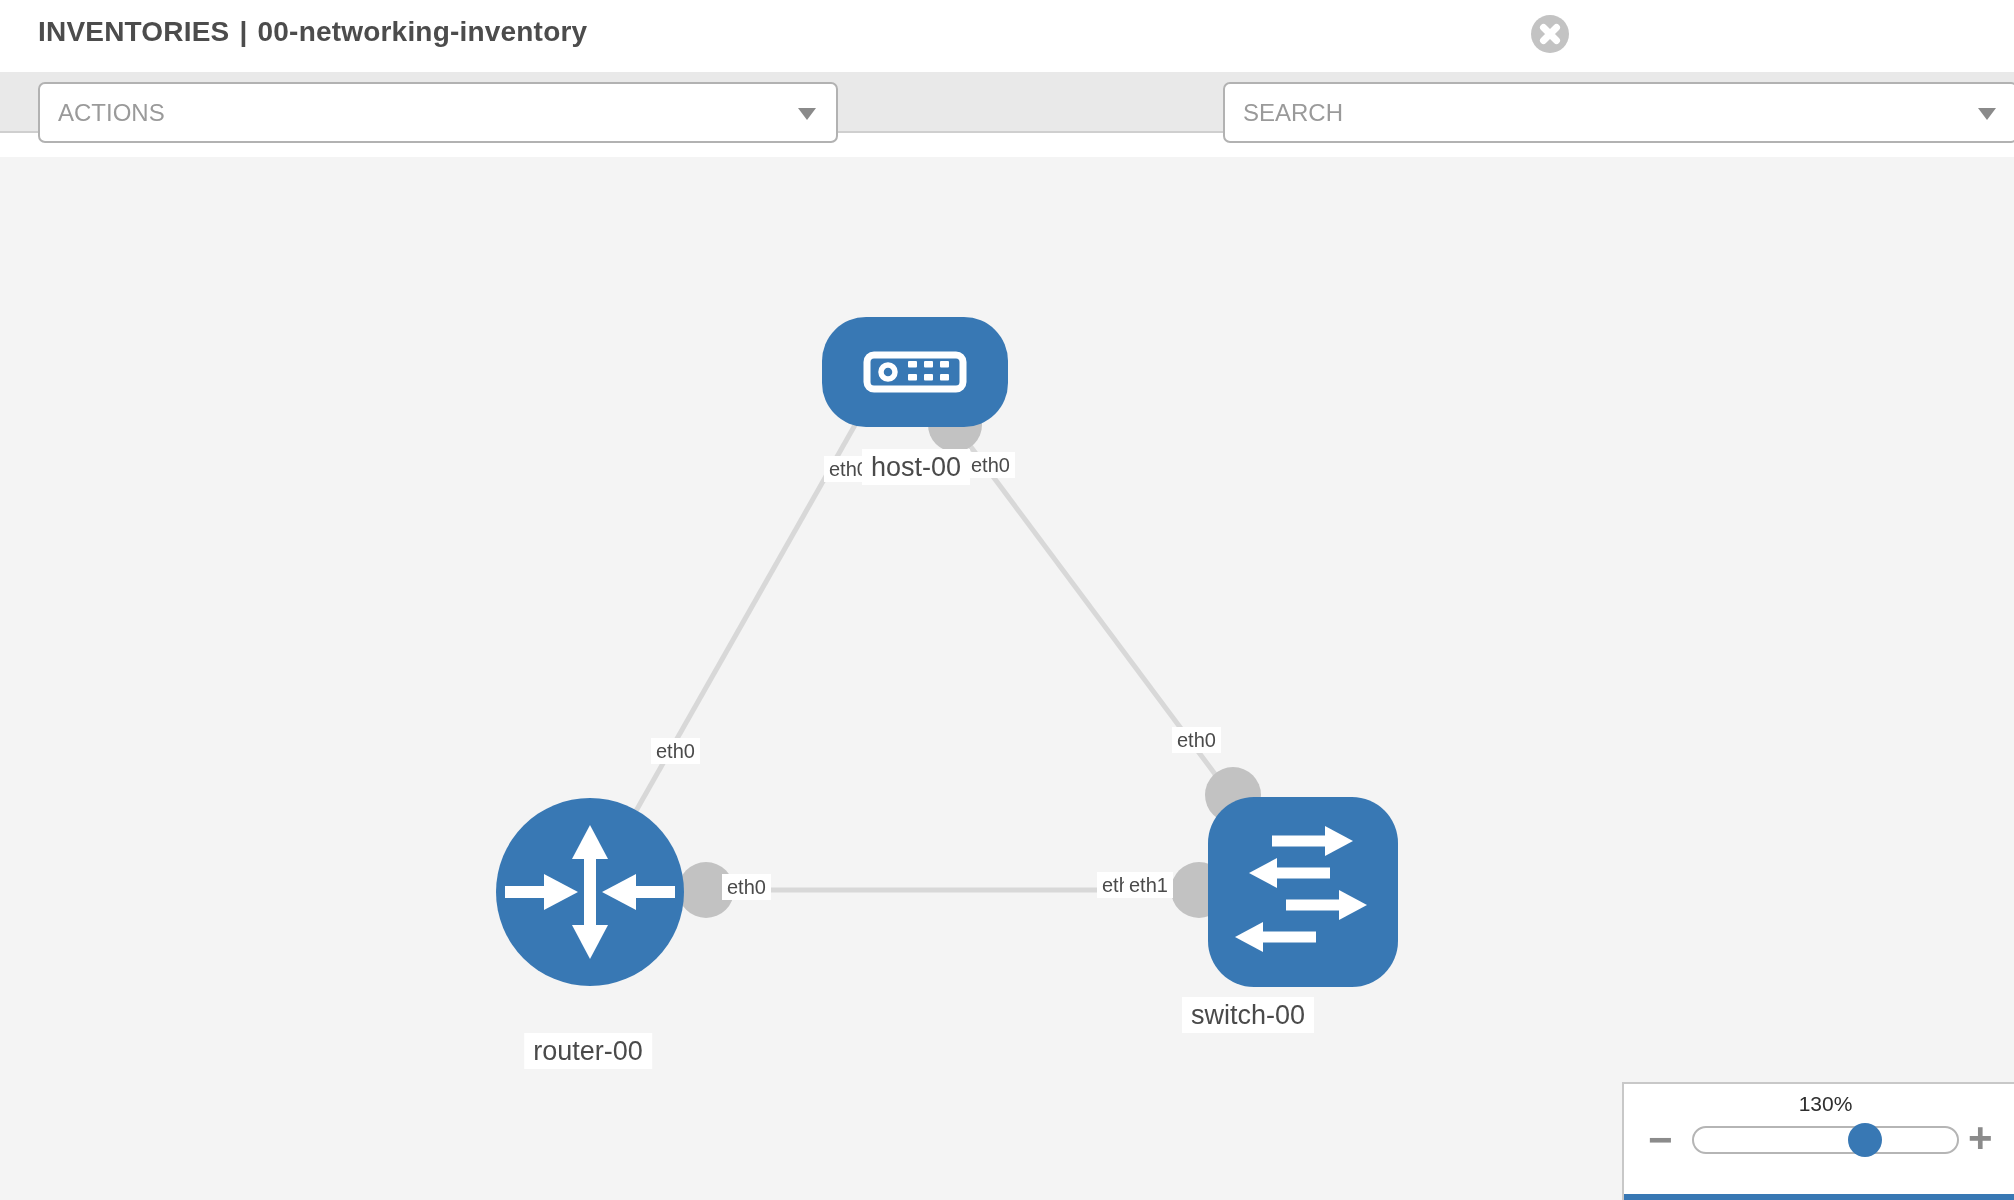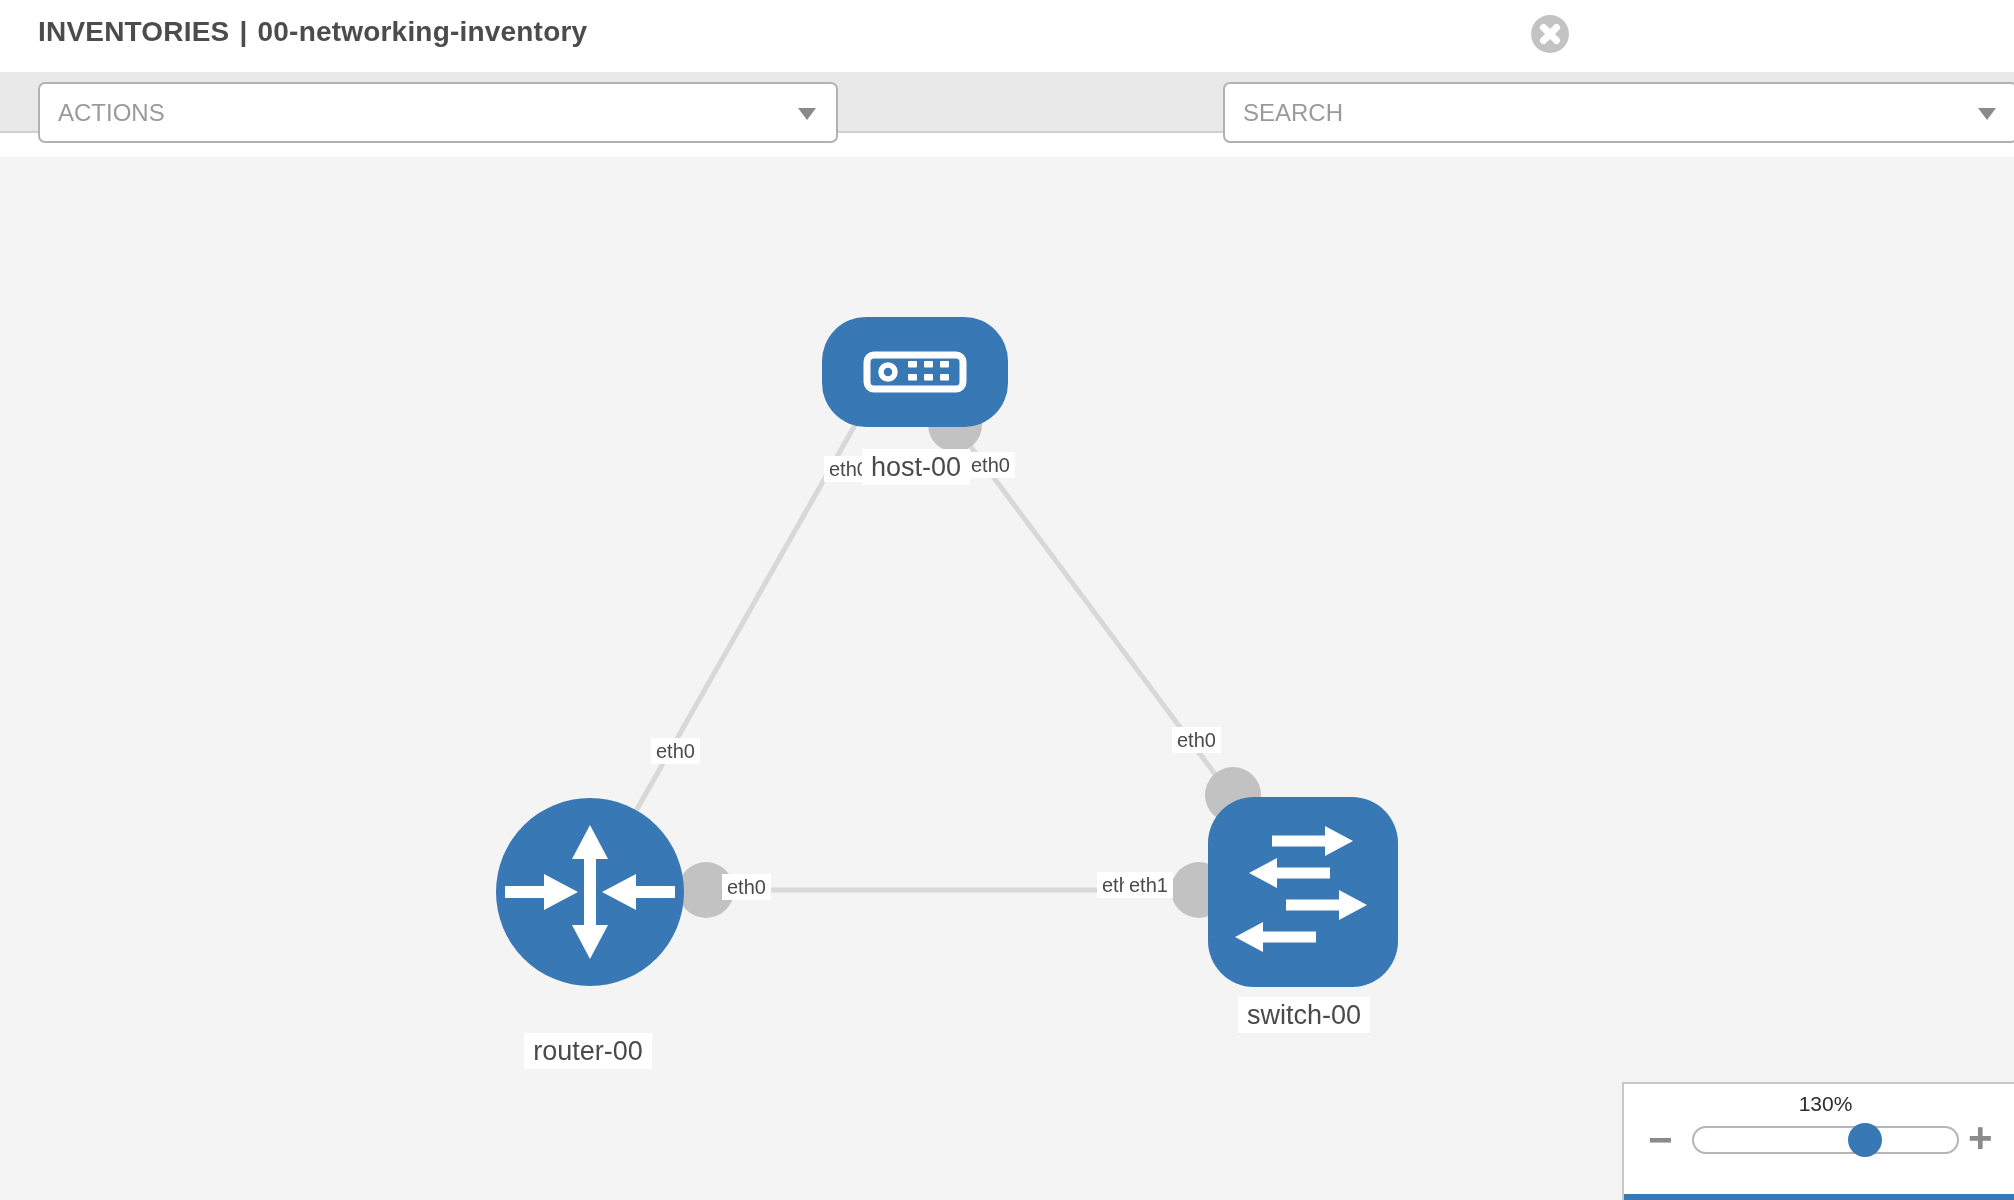--- a/index.html
+++ b/index.html
@@ -186,21 +186,21 @@
     <div class="lbl" style="left:824px; top:299px;">eth0</div>
     <div class="lbl" style="left:966px; top:295px;">eth0</div>
     <div class="lbl" style="left:651px; top:581px;">eth0</div>
     <div class="lbl" style="left:1172px; top:570px;">eth0</div>
     <div class="lbl" style="left:722px; top:717px;">eth0</div>
     <div class="lbl" style="left:1097px; top:715px; z-index:3;">eth0</div>
     <div class="lbl" style="left:1124px; top:715px; z-index:4;">eth1</div>
 
     <div class="lbl node-name" style="left:916px; top:284px;margin-top:8px;">host-00</div>
     <div class="lbl node-name" style="left:588px; top:840px;margin-top:36px;">router-00</div>
-    <div class="lbl node-name" style="left:1304px; top:840px;">switch-00</div>
+    <div class="lbl node-name" style="left:1248px; top:840px;">switch-00</div>
 
     <div class="zoom-panel">
       <div class="zoom-level">130%</div>
       <div class="zoom-minus">−</div>
       <div class="zoom-track">
         <div class="zoom-thumb" style="left: calc(65% - 17px);"></div>
       </div>
       <div class="zoom-plus">+</div>
       <div class="blue-strip"></div>
     </div>

